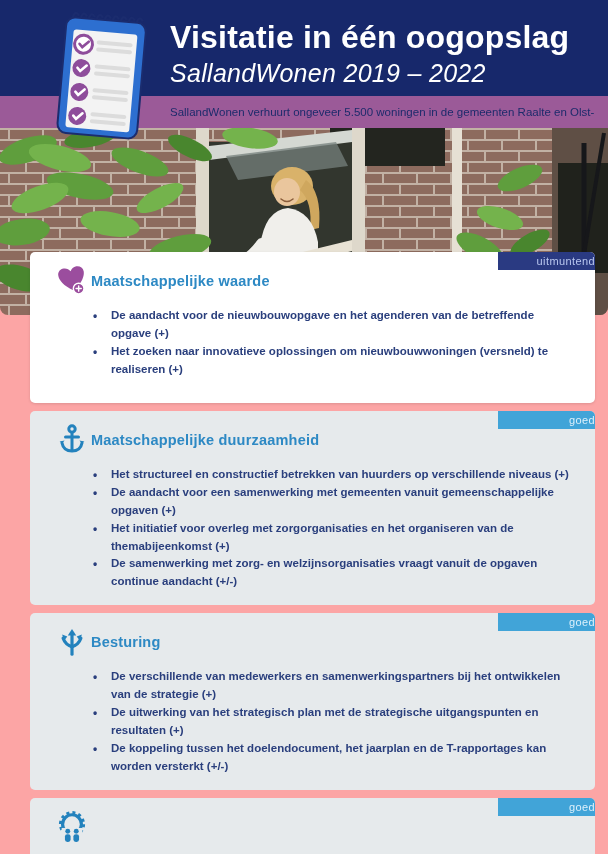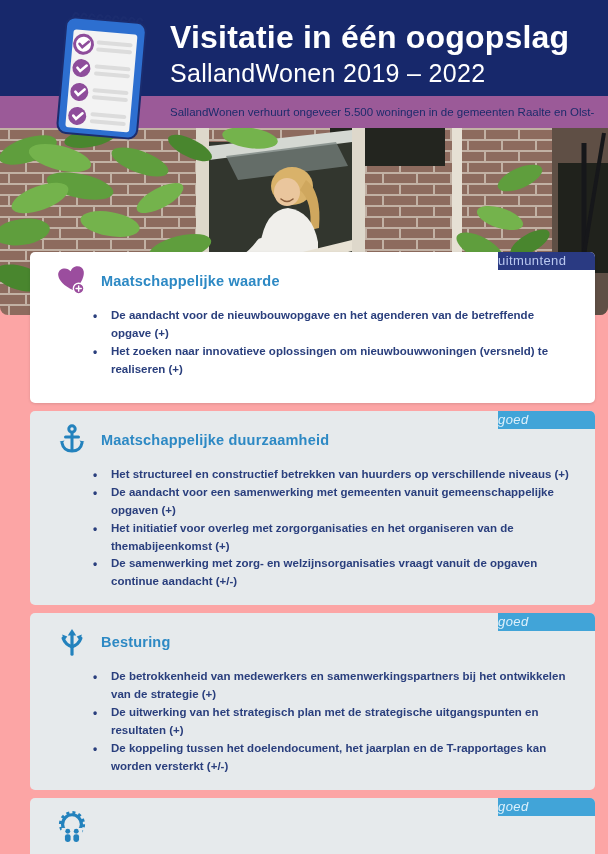--- a/index.html
+++ b/index.html
@@ -4,38 +4,38 @@
 <style>
   * { margin:0; padding:0; box-sizing:border-box; }
   html,body { background:#fff; }
   body { font-family:"Liberation Sans", sans-serif; }
   .page { position:relative; width:608px; height:854px; margin:0 auto; background:#fca5a5; overflow:hidden; }
 
   
   .header { position:relative; height:96px; background:#17286b; }
   .titles { position:absolute; left:170px; top:20px; }
   .page-title { color:#ffffff; font-size:32px; font-weight:bold; letter-spacing:0.2px; line-height:1.1; }
-  .page-subtitle { color:#ffffff; font-size:25px; font-weight:normal; margin-top:4px; letter-spacing:0.3px; }
+  .page-subtitle { color:#ffffff; font-size:25px; font-weight:normal; margin-top:4px; letter-spacing:0.3px;font-style:italic; }
   .banner { height:32px; background:#9b5a98; color:#1d2b6b; font-size:11.5px; line-height:32px; padding-left:170px; }
 
   .clipboard { position:absolute; left:52px; top:6px; width:102px; height:136px; z-index:6; }
 
   
   .photo { position:relative; height:187px; border-radius:0 0 8px 8px; overflow:hidden; }
   .photo svg { display:block; width:608px; height:187px; }
 
   
   .cards { position:relative; }
   .card { position:relative; z-index:2; width:565px; margin:0 0 8px 30px; border-radius:5px; padding:12px 18px 14px 18px; }
   .card-white { background:#ffffff; margin-top:-63px; box-shadow:0 1px 3px rgba(0,0,0,0.12); padding-bottom:24px; }
   .card-grey  { background:#e6eaec; }
-  .badge { position:absolute; top:0; right:0; width:97px; height:18px; border-radius:0 5px 0 0; font-size:13px; letter-spacing:0.4px; text-align:left; line-height:18px; }
+  .badge { position:absolute; top:0; right:0; width:97px; height:18px; border-radius:0 5px 0 0; font-size:11px; letter-spacing:0.4px; text-align:right; line-height:18px; }
   .badge-dark  { background:#2a3a82; color:#b9c7ef; }
-  .badge-light { background:#41a4d8; color:#dcf0fb;font-style:italic; }
-  .card-head { display:flex; align-items:center; gap:12px; margin-left:7px; min-height:32px; }
+  .badge-light { background:#41a4d8; color:#dcf0fb; }
+  .card-head { display:flex; align-items:center; gap:2px; margin-left:7px; min-height:32px; }
   .card-head .icon { width:34px; height:34px; flex:none; display:flex; align-items:center; justify-content:center; }
   .card-title { color:#2d89c4; font-size:14.5px; font-weight:bold; letter-spacing:0.2px; }
   .card ul { list-style:none; margin-top:9px;font-weight:bold; }
   .card li { position:relative; padding-left:63px; color:#2a3f7d; font-size:11.5px; line-height:1.56; }
   .card li::before { content:"•"; position:absolute; left:45px; top:0; color:#2a3f7d; font-size:12px; }
 </style>
 </head>
 <body>
 
 <div class="page">
@@ -214,21 +214,21 @@
               <path d="M16 21 Q23 19 25.5 12"></path>
             </g>
             <path d="M16 2 l4.5 7 h-9 z" fill="#2382bd"></path>
             <path d="M5.5 8 l5.5 2.2 l-3.6 4.6 z" fill="#2382bd"></path>
             <path d="M26.5 8 l-5.5 2.2 l3.6 4.6 z" fill="#2382bd"></path>
           </svg>
         </span>
         <h2 class="card-title">Besturing</h2>
       </div>
       <ul>
-        <li>De betrokkenheid van medewerkers en samenwerkingspartners bij het ontwikkelen van de strategie (+)</li>
+        <li>De verschillende van medewerkers en samenwerkingspartners bij het ontwikkelen van de strategie (+)</li>
         <li>De uitwerking van het strategisch plan met de strategische uitgangspunten en resultaten (+)</li>
         <li>De koppeling tussen het doelendocument, het jaarplan en de T-rapportages kan worden versterkt (+/-)</li>
       </ul>
     </section>
 
     <section class="card card-grey">
       <div class="badge badge-light">goed</div>
       <div class="card-head">
         <span class="icon">
           <svg viewBox="0 0 34 34" width="32" height="32">

